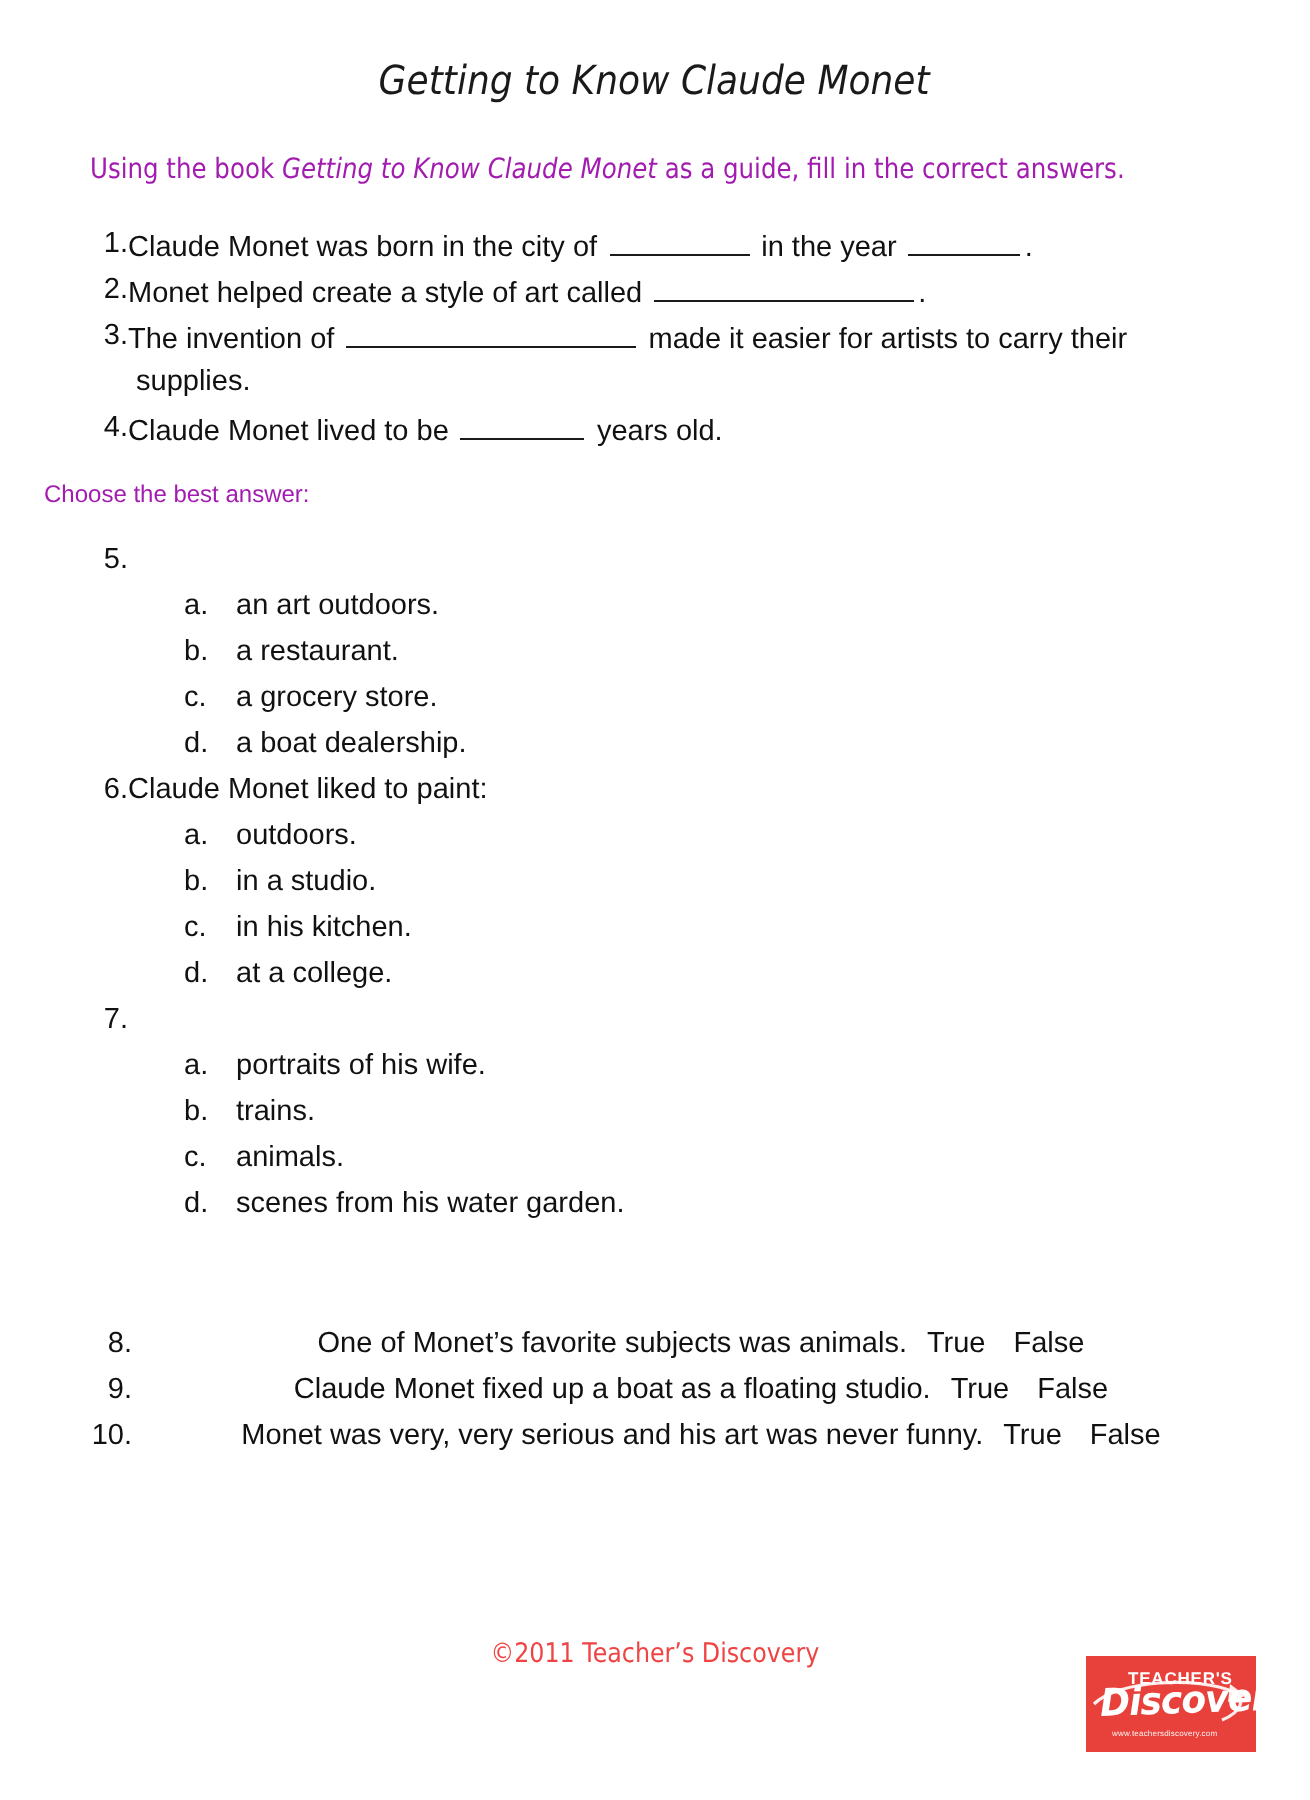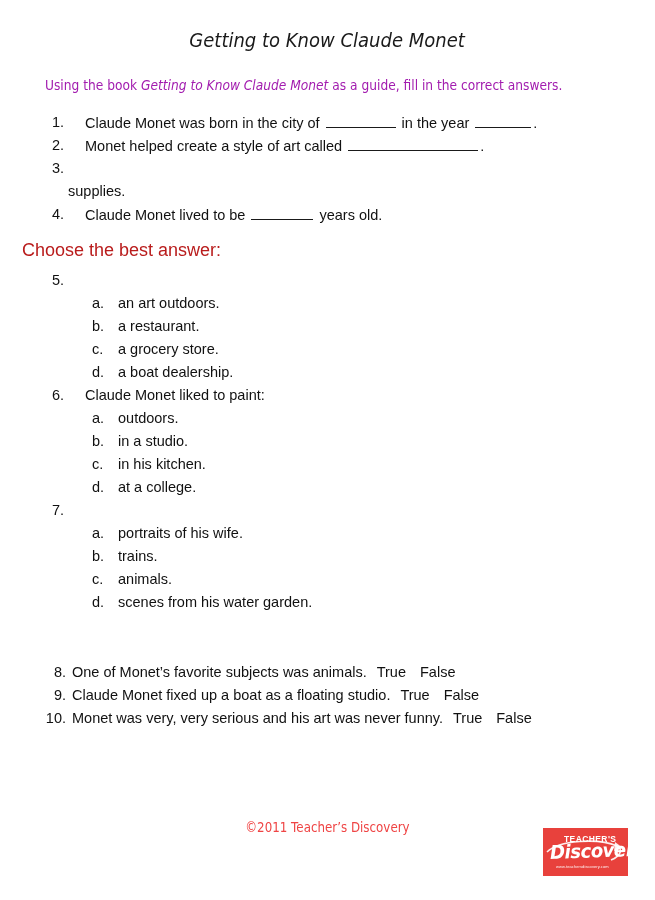--- a/index.html
+++ b/index.html
@@ -60,22 +60,22 @@
   }
 
   
   .body-font {
     font-family: "Liberation Sans", sans-serif;
   }
 
   .section-head {
     position: absolute;
     left: 22px;
-    font-size: 18px;
-    color: #b91c1c;
+    font-size: 12px;
+    color: #a21caf;
     white-space: nowrap;
   }
   #choose-head { top: 240px; }
   #circle-head { top: 630px; }
 
   .qlist {
     position: absolute;
     left: 0;
     width: 655px;
   }
@@ -92,34 +92,34 @@
 
   .qnum {
     position: absolute;
     left: 38px;
     width: 26px;
     text-align: right;
     font-size: 14.5px;
   }
   .qtext {
     position: absolute;
-    left: 85px;
+    left: 64px;
     right: 14px;
     font-size: 14.5px;
     white-space: nowrap;
   }
   .cont-line {
     position: absolute;
     left: 68px;
     font-size: 14.5px;
   }
 
   
   #tf-list .qnum { left: 36px; width: 30px; }
-  #tf-list .qtext { left: 72px; }
+  #tf-list .qtext { left: 60px; text-align: center; }
 
   .onum {
     position: absolute;
     left: 92px;
     width: 18px;
     text-align: left;
     font-size: 14.5px;
   }
   .otext {
     position: absolute;
@@ -238,20 +238,21 @@
       <span class="qtext"><span>Claude Monet  was born in the city of </span><span class="blank b1"></span><span> in the year </span><span class="blank b2"></span><span>.</span></span>
     </div>
 
     <div class="qrow">
       <span class="qnum">2.</span>
       <span class="qtext"><span>Monet helped create a style of art called  </span><span class="blank b3"></span><span>.</span></span>
     </div>
 
     <div class="qrow">
       <span class="qnum">3.</span>
+      <span class="qtext"><span>The invention of  </span><span class="blank b4"></span><span> made it easier for artists to carry their</span></span>
     </div>
 
     <div class="qrow">
       <span class="cont-line">supplies.</span>
     </div>
 
     <div class="qrow">
       <span class="qnum">4.</span>
       <span class="qtext"><span>Claude Monet lived to be  </span><span class="blank b5"></span><span> years old.</span></span>
     </div>

